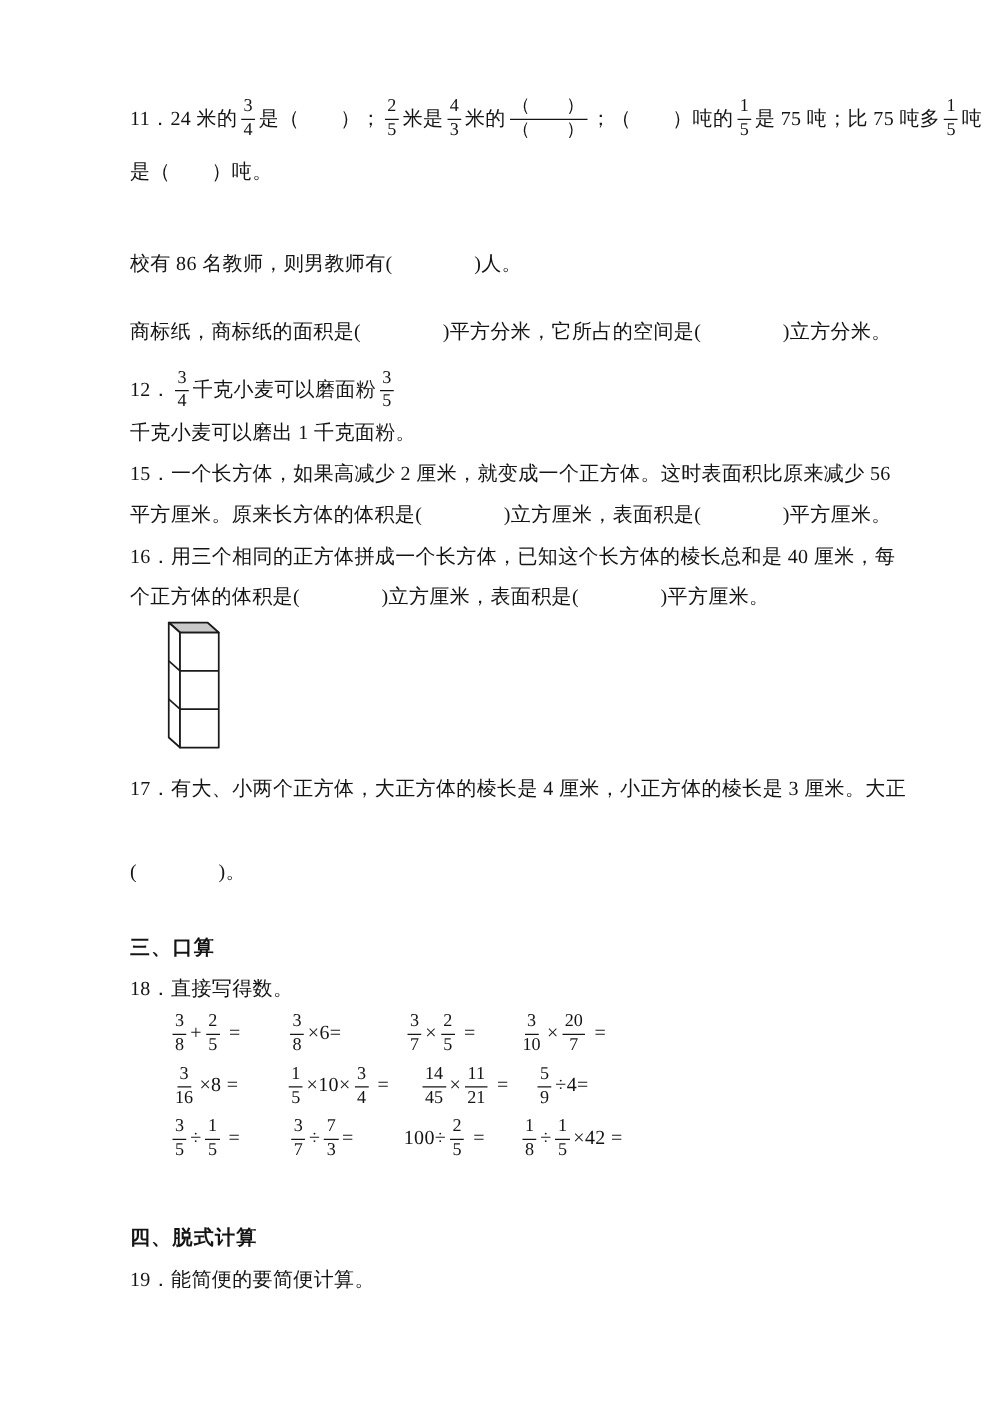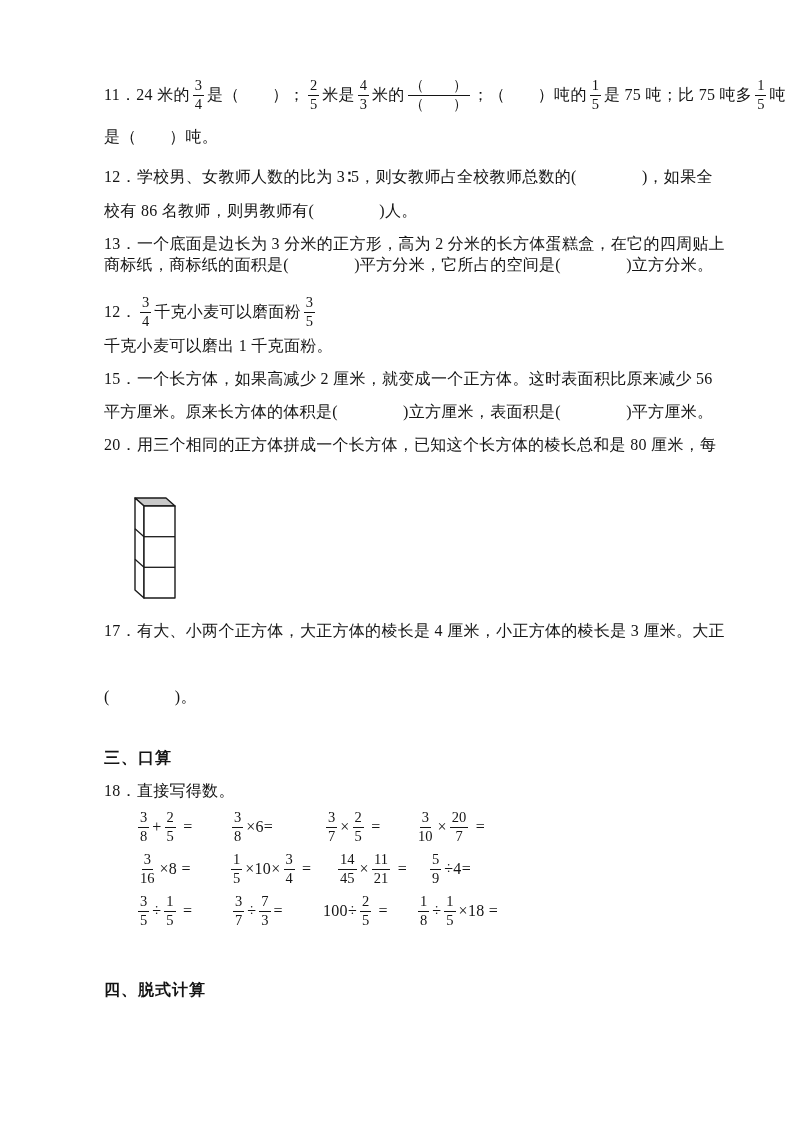--- a/index.html
+++ b/index.html
@@ -48,33 +48,32 @@
   .fig{position:absolute;left:128px;top:492px;}
 </style>
 </head>
 <body>
 
 <div class="page">
 
   <div class="ln rich" style="top:72px"><span class="txt">11．24 米的</span><span class="frac"><span class="num">3</span><span class="den">4</span></span><span class="txt">是（　　）；</span><span class="frac"><span class="num">2</span><span class="den">5</span></span><span class="txt">米是</span><span class="frac"><span class="num">4</span><span class="den">3</span></span><span class="txt">米的</span><span class="frac"><span class="num">（　　）</span><span class="den">（　　）</span></span><span class="txt">；（　　）吨的</span><span class="frac"><span class="num">1</span><span class="den">5</span></span><span class="txt">是 75 吨；比 75 吨多</span><span class="frac"><span class="num">1</span><span class="den">5</span></span><span class="txt">吨</span></div>
   <div class="ln" style="top:126px">是（　　）吨。</div>
 
-  <div class="ln" style="top:166px">12．学校男、女教师人数的比为 3∶5，则女教师占全校教师总数的(　　　　)，如果全</div>
   <div class="ln" style="top:200px">校有 86 名教师，则男教师有(　　　　)人。</div>
 
-  <div class="ln" style="top:233px">13．一个底面是边长为 3 分米的正方形，高为 2 分米的长方体蛋糕盒，在它的四周贴上</div>
   <div class="ln" style="top:254px">商标纸，商标纸的面积是(　　　　)平方分米，它所占的空间是(　　　　)立方分米。</div>
 
   <div class="ln rich" style="top:289px"><span class="txt">12．</span><span class="frac"><span class="num">3</span><span class="den">4</span></span><span class="txt">千克小麦可以磨面粉</span><span class="frac"><span class="num">3</span><span class="den">5</span></span></div>
   <div class="ln" style="top:335px">千克小麦可以磨出 1 千克面粉。</div>
 
   <div class="ln" style="top:368px">15．一个长方体，如果高减少 2 厘米，就变成一个正方体。这时表面积比原来减少 56</div>
   <div class="ln" style="top:401px">平方厘米。原来长方体的体积是(　　　　)立方厘米，表面积是(　　　　)平方厘米。</div>
 
-  <div class="ln" style="top:434px">20．用三个相同的正方体拼成一个长方体，已知这个长方体的棱长总和是 80 厘米，每</div>
+  <div class="ln" style="top:434px">16．用三个相同的正方体拼成一个长方体，已知这个长方体的棱长总和是 40 厘米，每</div>
+  <div class="ln" style="top:466px">个正方体的体积是(　　　　)立方厘米，表面积是(　　　　)平方厘米。</div>
 
   <svg class="fig" width="54" height="114" viewBox="0 0 54 114">
     <polygon points="7,6 38,6 47,14 16,14" stroke="#1a1a1a" stroke-width="1.4" stroke-linejoin="round" fill="#c9c9c9"></polygon>
     <polygon points="7,6 16,14 16,106 7,98" stroke="#1a1a1a" stroke-width="1.4" stroke-linejoin="round" fill="#ffffff"></polygon>
     <polygon points="16,14 47,14 47,106 16,106" stroke="#1a1a1a" stroke-width="1.4" stroke-linejoin="round" fill="#ffffff"></polygon>
     <line x1="16" y1="44.7" x2="47" y2="44.7" stroke="#1a1a1a" stroke-width="1.3"></line>
     <line x1="16" y1="75.3" x2="47" y2="75.3" stroke="#1a1a1a" stroke-width="1.3"></line>
     <line x1="7" y1="36.7" x2="16" y2="44.7" stroke="#1a1a1a" stroke-width="1.3"></line>
     <line x1="7" y1="67.3" x2="16" y2="75.3" stroke="#1a1a1a" stroke-width="1.3"></line>
   </svg>
@@ -91,17 +90,18 @@
   <div class="cell" style="left:413px;top:805px"><span class="frac"><span class="num">3</span><span class="den">10</span></span><span class="txt">×</span><span class="frac"><span class="num">20</span><span class="den">7</span></span><span class="txt"> =</span></div>
 
   <div class="cell" style="left:135px;top:847px"><span class="frac"><span class="num">3</span><span class="den">16</span></span><span class="txt">×8 =</span></div>
   <div class="cell" style="left:228px;top:847px"><span class="frac"><span class="num">1</span><span class="den">5</span></span><span class="txt">×10×</span><span class="frac"><span class="num">3</span><span class="den">4</span></span><span class="txt"> =</span></div>
   <div class="cell" style="left:335px;top:847px"><span class="frac"><span class="num">14</span><span class="den">45</span></span><span class="txt">×</span><span class="frac"><span class="num">11</span><span class="den">21</span></span><span class="txt"> =</span></div>
   <div class="cell" style="left:427px;top:847px"><span class="frac"><span class="num">5</span><span class="den">9</span></span><span class="txt">÷4=</span></div>
 
   <div class="cell" style="left:135px;top:889px"><span class="frac"><span class="num">3</span><span class="den">5</span></span><span class="txt">÷</span><span class="frac"><span class="num">1</span><span class="den">5</span></span><span class="txt"> =</span></div>
   <div class="cell" style="left:230px;top:889px"><span class="frac"><span class="num">3</span><span class="den">7</span></span><span class="txt">÷</span><span class="frac"><span class="num">7</span><span class="den">3</span></span><span class="txt">=</span></div>
   <div class="cell" style="left:323px;top:889px"><span class="txt">100÷</span><span class="frac"><span class="num">2</span><span class="den">5</span></span><span class="txt"> =</span></div>
-  <div class="cell" style="left:415px;top:889px"><span class="frac"><span class="num">1</span><span class="den">8</span></span><span class="txt">÷</span><span class="frac"><span class="num">1</span><span class="den">5</span></span><span class="txt">×18 =</span></div>
+  <div class="cell" style="left:415px;top:889px"><span class="frac"><span class="num">1</span><span class="den">8</span></span><span class="txt">÷</span><span class="frac"><span class="num">1</span><span class="den">5</span></span><span class="txt">×42 =</span></div>
 
   <div class="ln sec" style="top:979px">四、脱式计算</div>
+  <div class="ln" style="top:1013px">19．能简便的要简便计算。</div>
 
 </div>
 
 </body></html>

